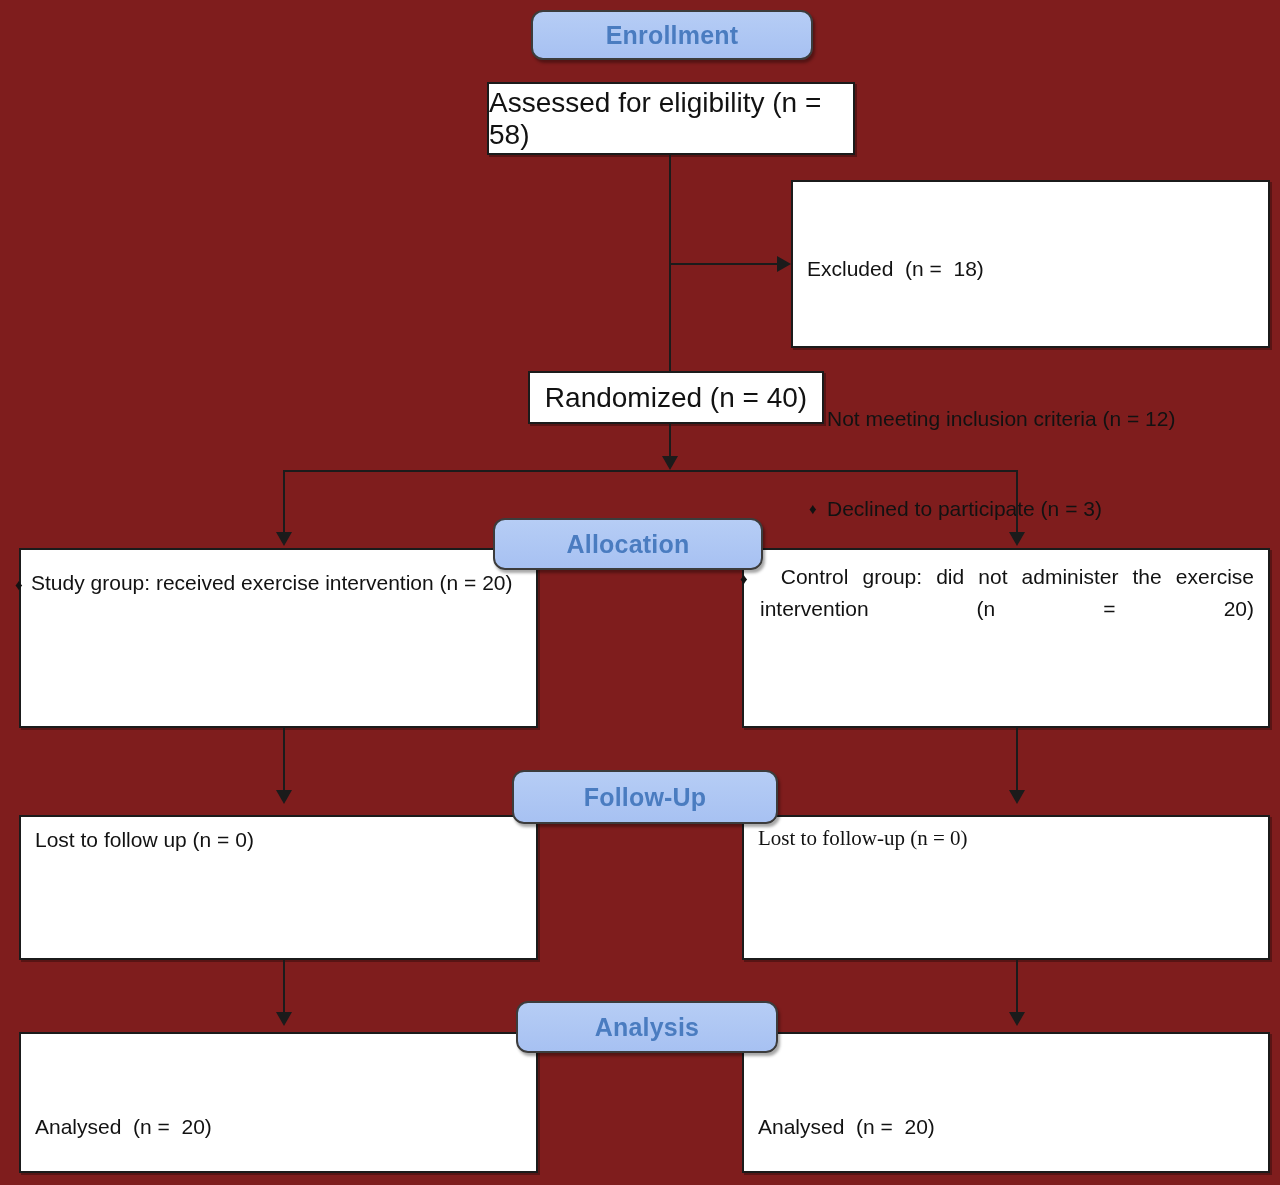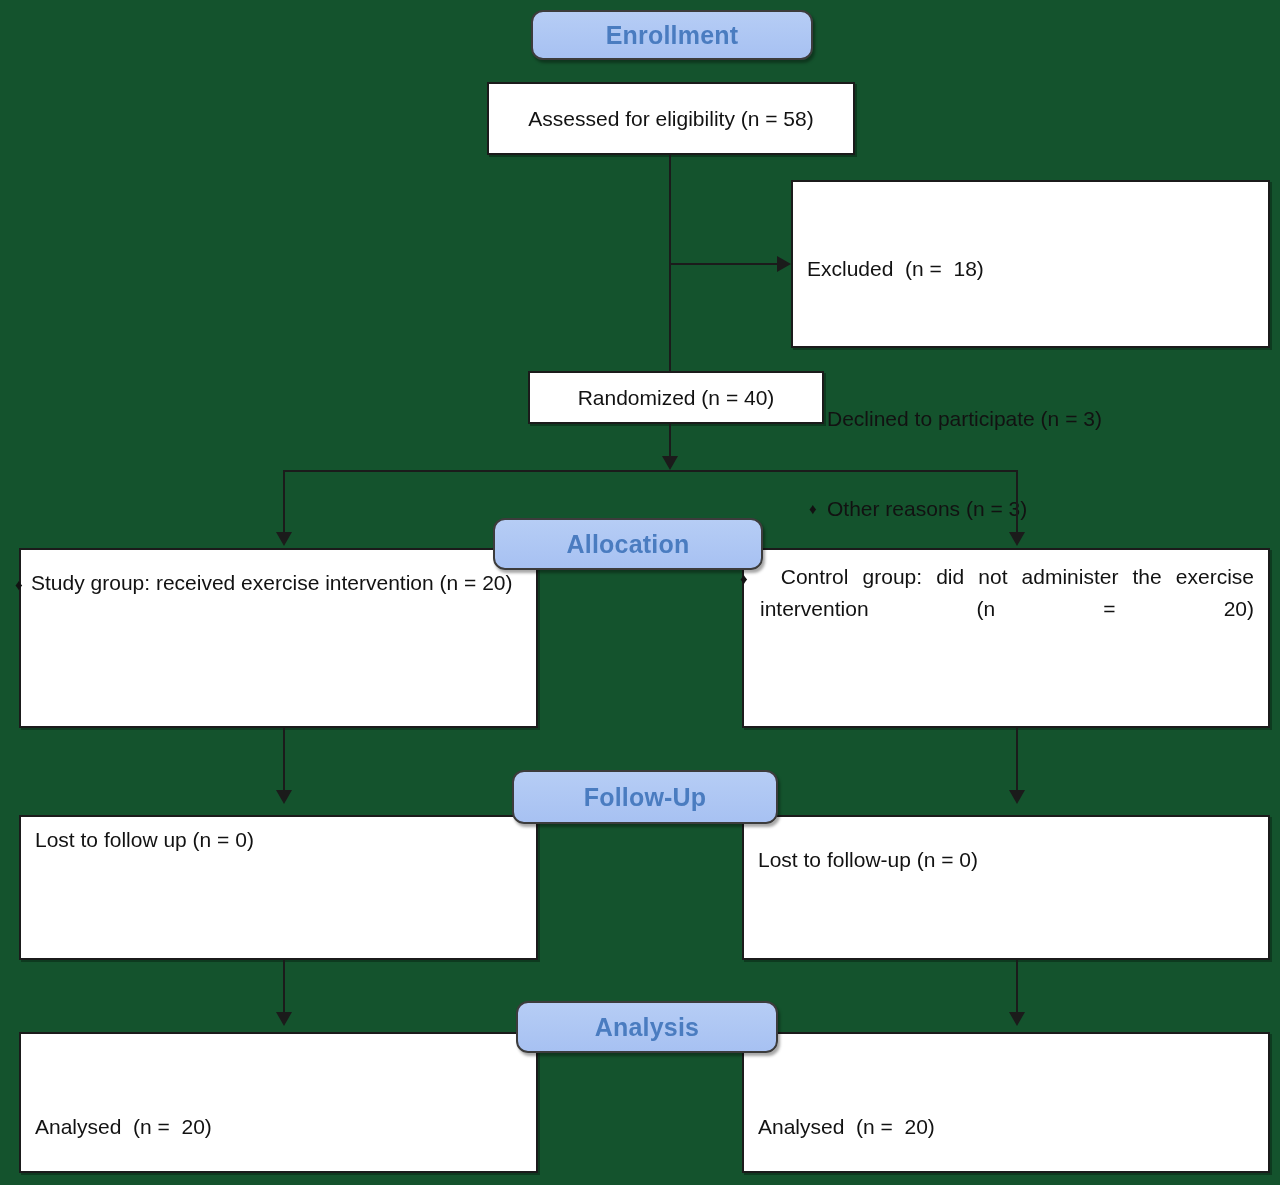--- a/index.html
+++ b/index.html
@@ -3,21 +3,21 @@
 <meta charset="utf-8">
 <title>CONSORT Flow Diagram</title>
 <style>
   html,body{margin:0;padding:0;background:#ffffff;}
   body{font-family:"Liberation Sans", sans-serif;color:#1a1a1a;}
 
   #stage{
     position:relative;
     width:1280px;
     height:1185px;
-    background:#14532d;
+    background:#7f1d1d;
     overflow:hidden;
   }
 
   
   .box{
     position:absolute;
     box-sizing:border-box;
     background:#ffffff;
     border:2px solid #1b1b1b;
     box-shadow:2px 2px 0 rgba(0,0,0,0.30);
@@ -30,21 +30,21 @@
     font-size:21px;
     line-height:30px;
     color:#121212;
     white-space:pre-wrap;
   }
   .center-txt{
     display:flex;
     align-items:center;
     justify-content:center;
     width:100%; height:100%;
-    font-size:21px;
+    font-size:28px;
     color:#121212;
   }
 
   
   .banner{
     position:absolute;
     box-sizing:border-box;
     background:linear-gradient(#b6cdf5,#a7c1f2);
     border:2px solid #3c3c3c;
     border-radius:12px;
@@ -126,20 +126,21 @@
 
   <div class="vline" style="left:669px; top:155px; height:216px;"></div>
 
   <div class="hline" style="left:669px; top:263px; width:108px;"></div>
   <div class="arrow-right" style="left:777px; top:256px;"></div>
 
   <div class="box" style="left:791px; top:180px; width:479px; height:168px;">
     <div class="txt" style="top:12px;">
       <div>Excluded  (n =  18)</div>
       <ul class="blist">
+        <li>Not meeting inclusion criteria (n = 12)</li>
         <li>Declined to participate (n = 3)</li>
         <li>Other reasons (n = 3)</li>
       </ul>
     </div>
   </div>
 
   <div class="box" style="left:528px; top:371px; width:296px; height:53px;">
     <div class="center-txt">Randomized (n = 40)</div>
   </div>
 
@@ -174,21 +175,21 @@
 
   <div class="banner" style="left:512px; top:770px; width:266px; height:54px;">
     <span>Follow-Up</span>
   </div>
 
   <div class="box" style="left:19px; top:815px; width:519px; height:145px;">
     <div class="txt" style="top:8px;">Lost to follow up (n = 0)</div>
   </div>
 
   <div class="box" style="left:742px; top:815px; width:528px; height:145px;">
-    <div class="txt" style="top:28px;">Lost to follow-up (n = 0)</div>
+    <div class="txt" style="top:6px;font-family:Liberation Serif, serif;">Lost to follow-up (n = 0)</div>
   </div>
 
   <div class="vline" style="left:283px; top:960px; height:52px;"></div>
   <div class="arrow-down" style="left:276px; top:1012px;"></div>
 
   <div class="vline" style="left:1016px; top:960px; height:52px;"></div>
   <div class="arrow-down" style="left:1009px; top:1012px;"></div>
 
   <div class="banner" style="left:516px; top:993px; width:262px; height:52px;margin-top:8px;">
     <span>Analysis</span>

